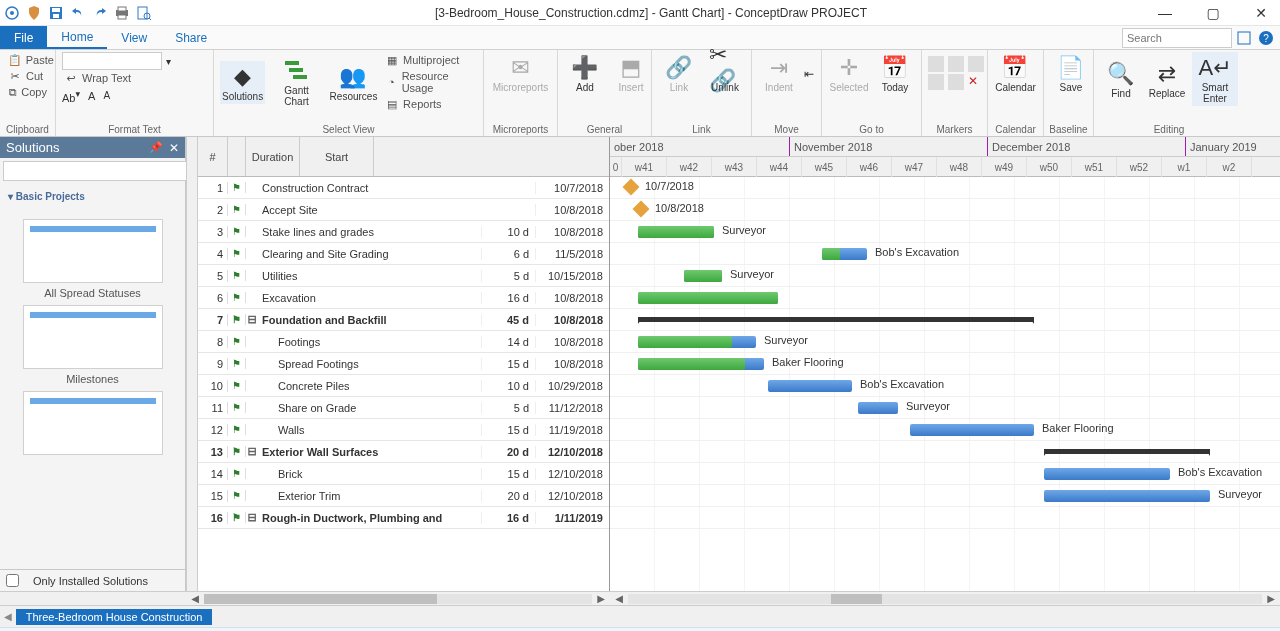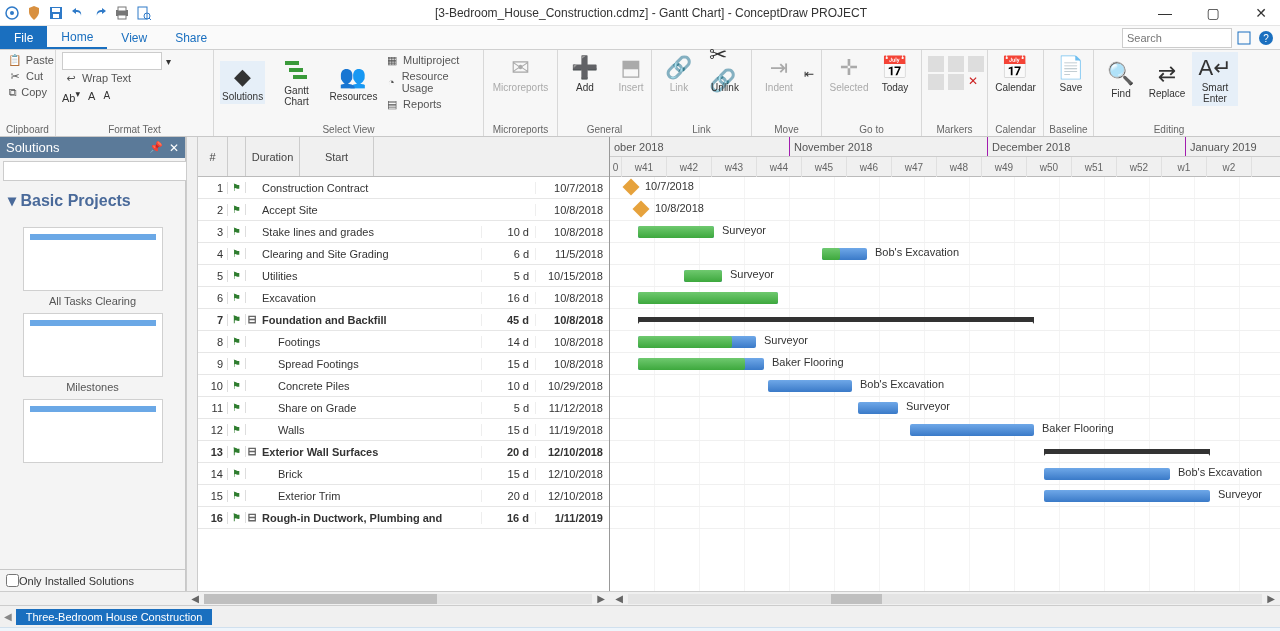--- a/index.html
+++ b/index.html
@@ -34,30 +34,30 @@
 
 .workspace { display: flex; height: 454px; }
 
 .sidepanel { width: 186px; background: #f4f4f4; border-right: 1px solid #c8c8c8; display: flex; flex-direction: column; }
 .sidepanel .sphead { background: #5b7a99; color: #fff; padding: 3px 6px; font-size: 13px; display: flex; align-items: center; }
 .sidepanel .sphead .pin { margin-left: auto; font-size: 11px; }
 .sidepanel .sphead .x { margin-left: 6px; font-size: 12px; }
 .sidepanel .spsearch { padding: 3px; display: flex; }
 .sidepanel .spsearch input { flex:1; height: 20px; border: 1px solid #ccc; padding: 0 3px; }
 .sidepanel .spsearch .go { width: 22px; display: flex; align-items: center; justify-content: center; color: #0a7a3a; }
-.sidepanel .tree { padding: 4px 8px; font-size: 16px; color: #4a6a9a; }
+.sidepanel .tree { padding: 4px 8px; font-size: 10px; color: #4a6a9a; }
 .sidepanel .tree .node { padding: 3px 0; cursor: pointer; }
 .sidepanel .tree .node.bold { font-weight: bold; }
 .sidepanel .tree .node.sub { padding-left: 16px; }
 .sidepanel .thumbs { flex:1; overflow: hidden; padding: 4px 10px; }
 .sidepanel .thumb { margin: 6px 0 2px 0; }
 .sidepanel .thumb .timg { width: 140px; height: 64px; margin: 0 auto; background: #fff; border: 1px solid #d0d0d0; position: relative; }
 .sidepanel .thumb .timg::before { content:""; position:absolute; top:6px; left:6px; right:6px; height:6px; background:#6ba8e6; }
 .sidepanel .thumb .tlbl { text-align: center; font-size: 11px; color: #555; margin-top: 4px; }
-.sidepanel .spfoot { border-top: 1px solid #c8c8c8; padding: 4px 6px; font-size: 11px; display: flex; align-items: center; gap: 0; }
+.sidepanel .spfoot { border-top: 1px solid #c8c8c8; padding: 4px 6px; font-size: 11px; display: flex; align-items: center; gap: 14px; }
 
 .gantt { flex: 1; display: flex; position: relative; }
 .colscroll { width: 12px; background: #f0f0f0; border-left:1px solid #ccc; border-right:1px solid #ccc; }
 
 .grid { width: 412px; border-right: 1px solid #999; display: flex; flex-direction: column; }
 .ghead { display: flex; height: 40px; background: #f0f0f0; border-bottom: 1px solid #bbb; }
 .ghead .gh { border-right: 1px solid #ccc; display: flex; align-items: center; justify-content: center; font-size: 11px; color: #444; }
 .grows { flex: 1; overflow: hidden; }
 .grow { display: flex; height: 22px; border-bottom: 1px solid #e6e6e6; font-size: 11px; align-items: center; }
 .grow.bold { font-weight: bold; }
@@ -355,21 +355,21 @@
     <div class="spsearch">
       <input style="">
       <span class="go">⌂</span>
     </div>
     <div class="tree">
       <div class="node bold">▾ <span>Basic Projects</span></div>
     </div>
     <div class="thumbs">
       <div class="thumb">
           <div class="timg"></div>
-          <div class="tlbl">All Tasks Clearing</div>
+          <div class="tlbl">All Spread Statuses</div>
         </div>
       <div class="thumb">
           <div class="timg"></div>
           <div class="tlbl">Milestones</div>
         </div>
       <div class="thumb">
           <div class="timg"></div>
         </div>
     </div>
     <div class="spfoot">

